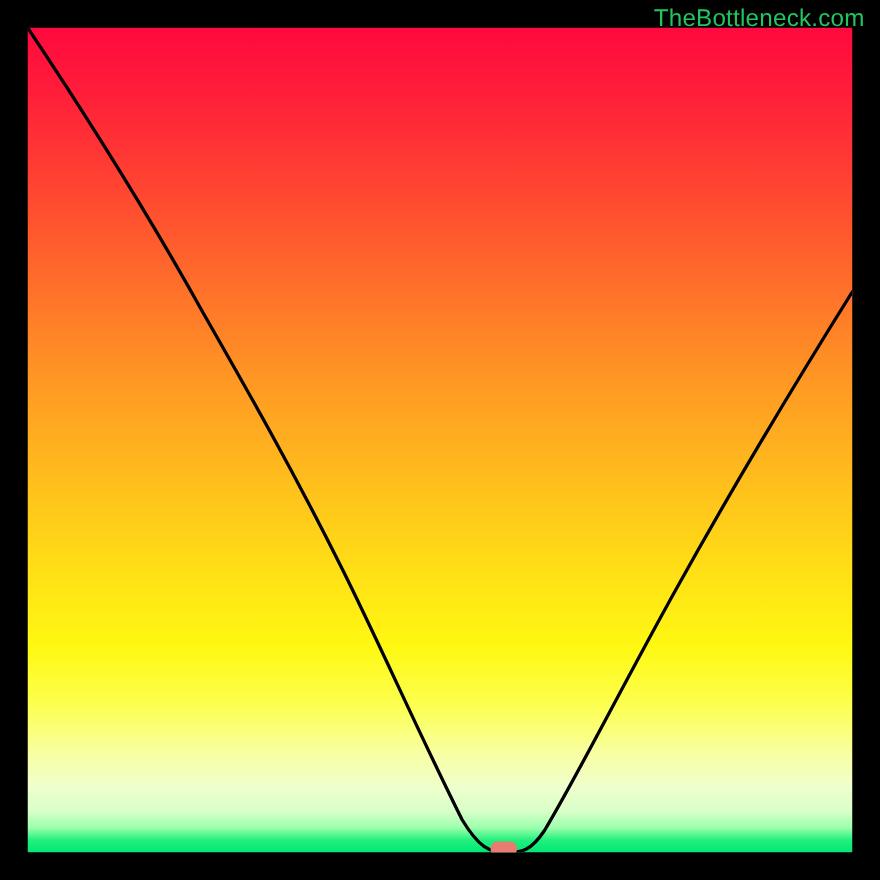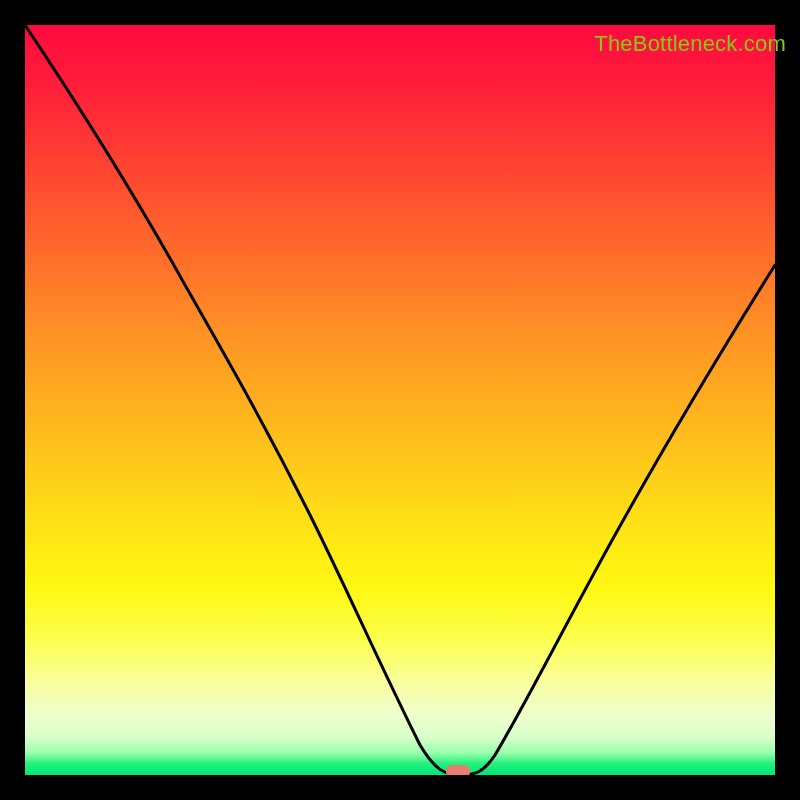--- a/index.html
+++ b/index.html
@@ -14,26 +14,25 @@
   .frame {
     position: relative;
     width: 800px;
     height: 800px;
     background: #000;
   }
   .watermark {
     position: absolute;
     top: 4px;
     right: 14px;
-    color: #84cc16;
+    color: #22c55e;
     font-size: 22px;
     font-weight: 500;
     letter-spacing: 0.2px;
     z-index: 40;
-    margin-top: 27px;
   }
   .plot-area {
     position: absolute;
     left: 25px;
     top: 25px;
     width: 750px;
     height: 750px;
     overflow: hidden;
   }
   

